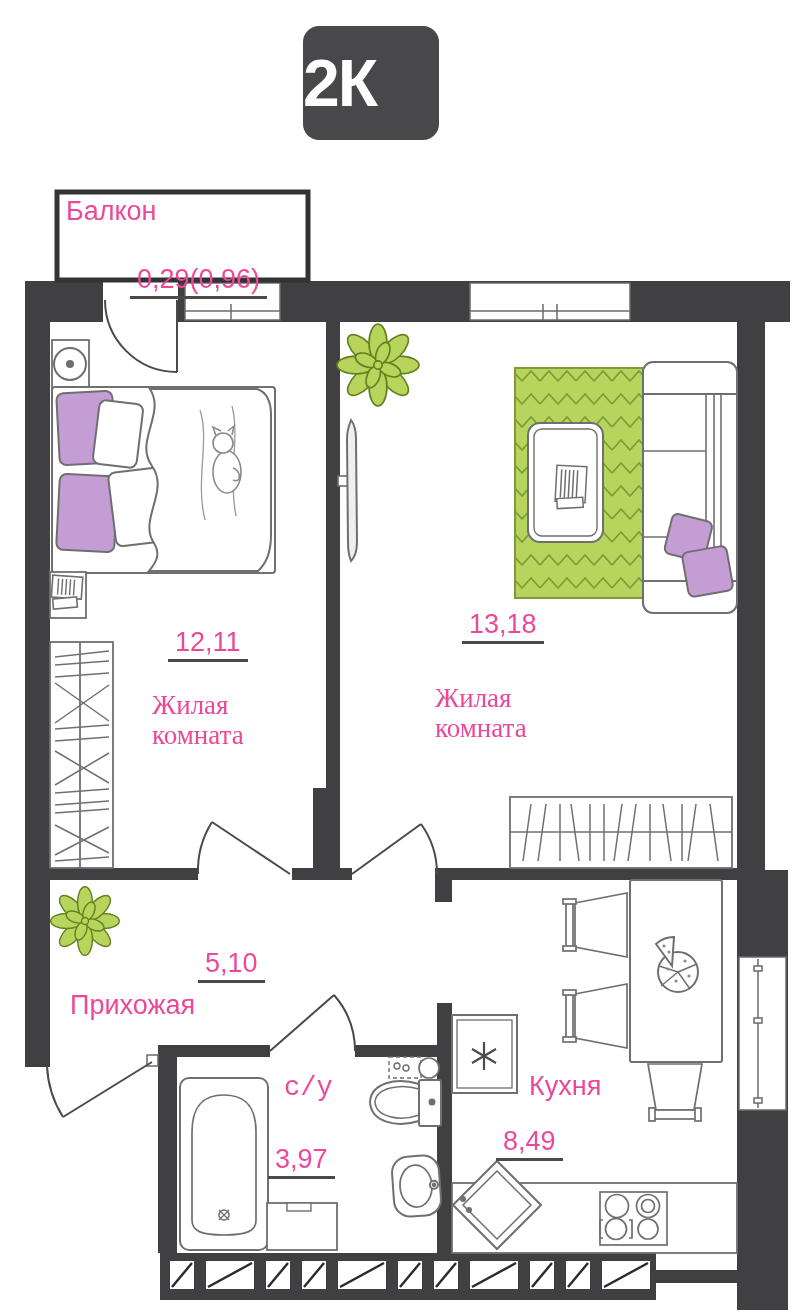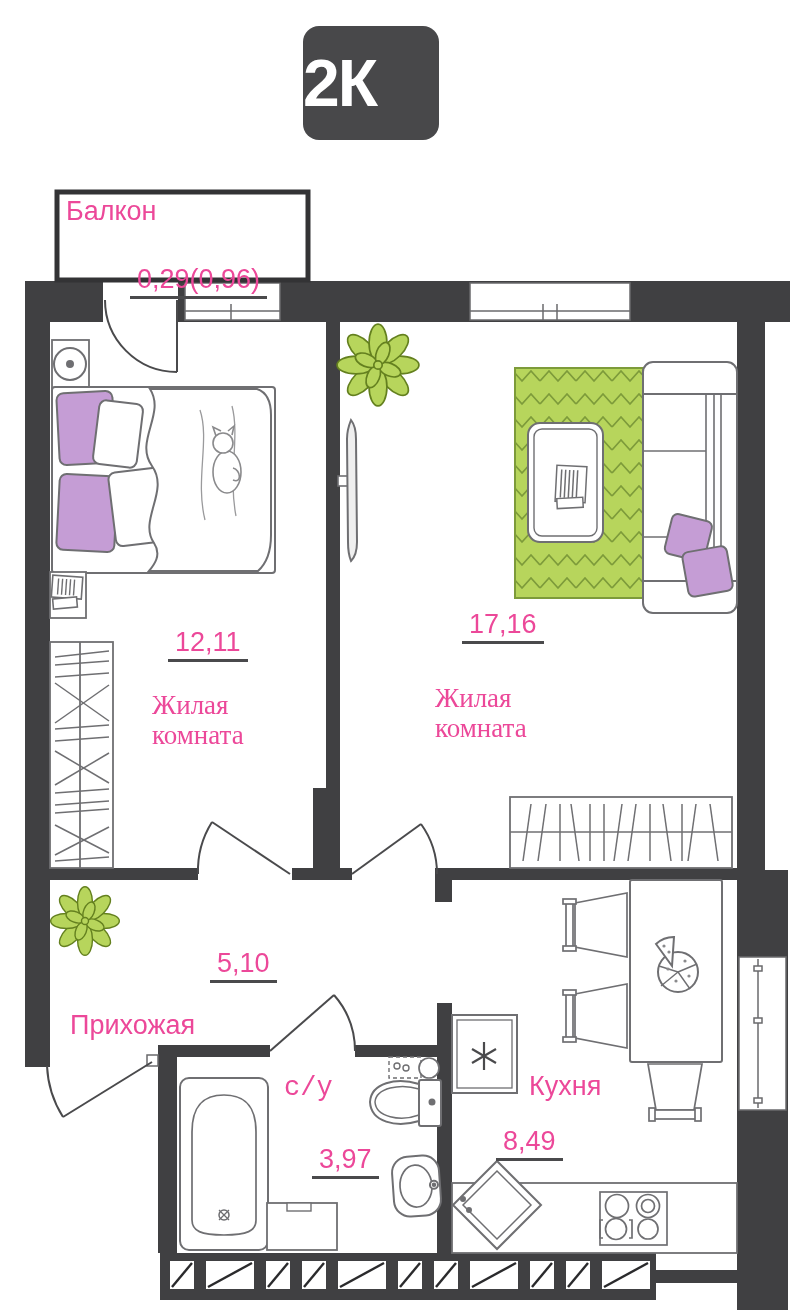--- a/index.html
+++ b/index.html
@@ -373,25 +373,25 @@
       </g>
     </g>
   </svg>
 
   <div class="lbl" style="left:66px;top:16px;">Балкон</div>
   <div class="lbl area" style="left:130px;top:48px;margin-top:36px;">0,29(0,96)</div>
 
   <div class="lbl area" style="left:168px;top:447px;">12,11</div>
   <div class="lbl wrap2" style="left:152px;top:510px;">Жилая комната</div>
 
-  <div class="lbl area" style="left:462px;top:429px;">17,16</div>
+  <div class="lbl area" style="left:462px;top:429px;">13,18</div>
   <div class="lbl wrap2" style="left:435px;top:503px;">Жилая комната</div>
 
-  <div class="lbl area" style="left:198px;top:768px;margin-left:12px;">5,10</div>
-  <div class="lbl nowrap" style="left:70px;top:810px;margin-top:20px;">Прихожая</div>
+  <div class="lbl area" style="left:198px;top:768px;">5,10</div>
+  <div class="lbl nowrap" style="left:70px;top:810px;">Прихожая</div>
 
   <div class="lbl" style="left:284px;top:893px;font-family:Liberation Mono, monospace;">с/у</div>
-  <div class="lbl area" style="left:268px;top:964px;margin-left:44px;">3,97</div>
+  <div class="lbl area" style="left:268px;top:964px;">3,97</div>
 
   <div class="lbl" style="left:529px;top:891px;text-align:right;">Кухня</div>
   <div class="lbl area" style="left:496px;top:946px;">8,49</div>
   </div>
 </div>
 
 </body></html>

